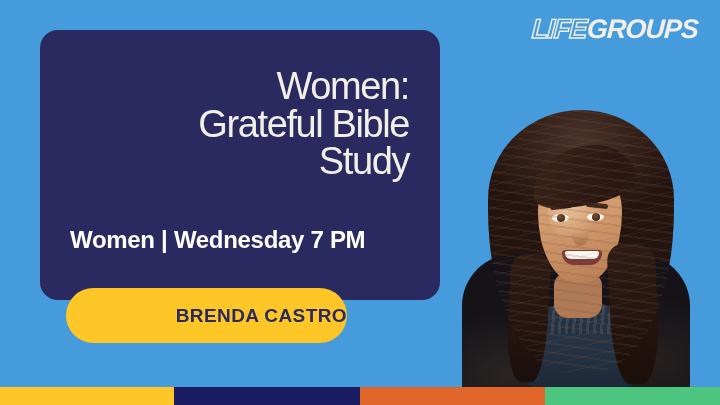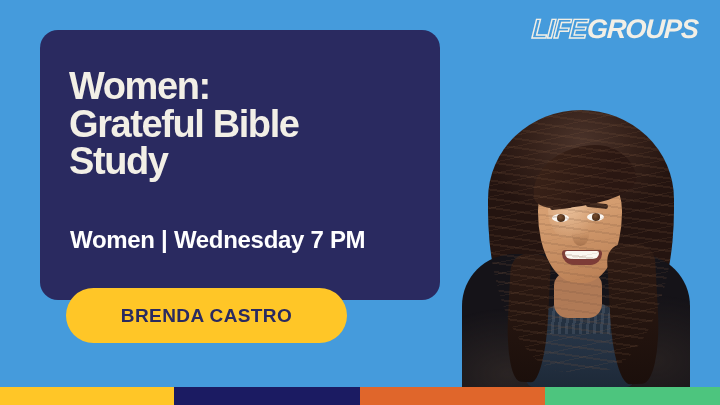--- a/index.html
+++ b/index.html
@@ -225,24 +225,25 @@
     z-index: 3;
   }
   .card-title {
     position: absolute;
     left: 29px;
     top: 38px;
     width: 340px;
     margin: 0;
     font-size: 38px;
     line-height: 0.99;
-    font-weight: 700;
+    font-weight: 400;
     letter-spacing: -1.4px;
     color: #F2EFE6;
     white-space: pre-line;
+    text-align: right;
   }
   .card-subtitle {
     position: absolute;
     left: 30px;
     top: 196px;
     margin: 0;
     font-size: 24px;
     font-weight: 700;
     letter-spacing: -0.3px;
     color: #FFFFFF;
@@ -253,21 +254,21 @@
   .pill {
     position: absolute;
     left: 66px;
     top: 288px;
     width: 281px;
     height: 55px;
     background: #FFC627;
     border-radius: 28px;
     display: flex;
     align-items: center;
-    justify-content: center;
+    justify-content: flex-end;
     z-index: 5;
     border: none;
     cursor: pointer;
     padding: 0;
   }
   .pill span {
     font-family: "Liberation Sans", sans-serif;
     font-size: 19px;
     font-weight: 700;
     letter-spacing: 0.4px;

